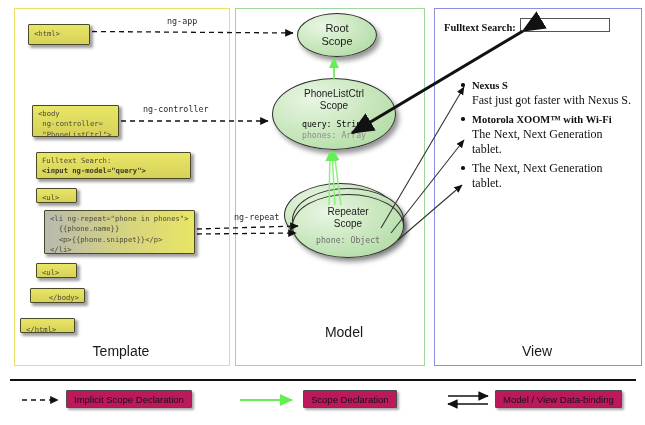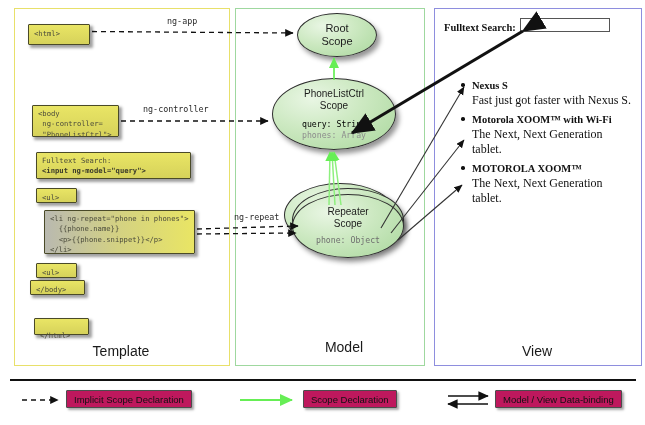--- a/index.html
+++ b/index.html
@@ -8,41 +8,41 @@
   #stage{position:absolute;left:0;top:0;width:645px;height:425px;}
   svg.layer{position:absolute;left:0;top:0;width:645px;height:425px;pointer-events:none;}
 
   
   .panel{position:absolute;background:#fff;}
   .panel-tpl{left:14px;top:8px;width:214px;height:356px;border:1.5px solid #e8e06a;}
   .panel-mod{left:235px;top:8px;width:188px;height:356px;border:1.5px solid #9fd89f;}
   .panel-view{left:434px;top:8px;width:206px;height:356px;border:1.5px solid #8e8ede;}
   .panel-label{position:absolute;text-align:center;font-size:14px;color:#1a1a1a;}
   .lbl-tpl{left:14px;top:343px;width:214px;}
-  .lbl-mod{left:235px;top:339px;width:218px;text-align:center;}
+  .lbl-mod{left:235px;top:324px;width:218px;text-align:center;}
   .lbl-view{left:434px;top:343px;width:206px;}
 
   
   .code{position:absolute;box-sizing:border-box;
         border:1.2px solid #4a4a28;border-radius:1px;
         font-family:"DejaVu Sans Mono",monospace;font-size:7.2px;
         color:#4a4a3a;line-height:1.45;padding:3px 5px;white-space:pre;
         box-shadow:2.5px 2.5px 3px rgba(0,0,0,.38);}
   .code.solid{background:linear-gradient(180deg,#e9e565 0%,#d6d25a 100%);}
   .code.grad{background:linear-gradient(90deg,#b9b9b0 0%,#d3d183 48%,#e9e564 100%);}
   .code b{font-weight:bold;color:#3b3b2b;}
 
   .b-html{left:28px;top:24px;width:62px;height:21px;padding-top:3.5px;}
   .b-body{left:32px;top:105px;width:87px;height:32px;}
   .b-search{left:36px;top:152px;width:155px;height:27px;}
   .b-ul1{left:36px;top:188px;width:41px;height:15px;padding-top:3.5px;}
   .b-li{left:44px;top:210px;width:151px;height:44px;}
   .b-ul2{left:36px;top:263px;width:41px;height:15px;padding-top:3.5px;}
-  .b-bodyend{left:30px;top:280px;width:55px;height:15px;padding-top:3.5px;}
-  .b-htmlend{left:34px;top:318px;width:55px;height:15px;padding-top:12px;}
+  .b-bodyend{left:30px;top:288px;width:55px;height:15px;padding-top:3.5px;text-align:right;}
+  .b-htmlend{left:20px;top:318px;width:55px;height:15px;padding-top:6px;}
 
   
   .ell{position:absolute;border-radius:50%;border:1.3px solid #2e2e2e;
        background:radial-gradient(ellipse at 32% 28%,#e9f6e4 0%,#cde9c2 42%,#a9d79c 100%);
        box-shadow:3px 4px 5px rgba(0,0,0,.42);
        display:flex;flex-direction:column;align-items:center;justify-content:center;
        text-align:center;color:#1c1c1c;}
   .e-root{left:297px;top:13px;width:78px;height:42px;font-size:11px;line-height:1.18;}
   .e-ctrl{left:272px;top:78px;width:122px;height:70px;font-size:10px;line-height:1.2;}
   .e-ctrl .vars{margin-top:7px;font-family:"DejaVu Sans Mono",monospace;font-size:8.2px;line-height:1.3;}
@@ -147,21 +147,20 @@
       <div class="v-name">Nexus S</div>
       <div class="v-snip">Fast just got faster with Nexus S.</div>
     </div>
     <div class="v-item">
       <span class="v-bullet"></span>
       <div class="v-name">Motorola XOOM™  with Wi-Fi</div>
       <div class="v-snip">The Next, Next Generation tablet.</div>
     </div>
     <div class="v-item">
       <span class="v-bullet"></span>
-      <div class="v-name">MOTOROLA XOOM™</div>
       <div class="v-snip">The Next, Next Generation tablet.</div>
     </div>
   </div>
 
   <div class="elab l-app">ng-app</div>
   <div class="elab l-ctrl">ng-controller</div>
   <div class="elab l-rep">ng-repeat</div>
 
   <svg class="layer">
     <defs>

